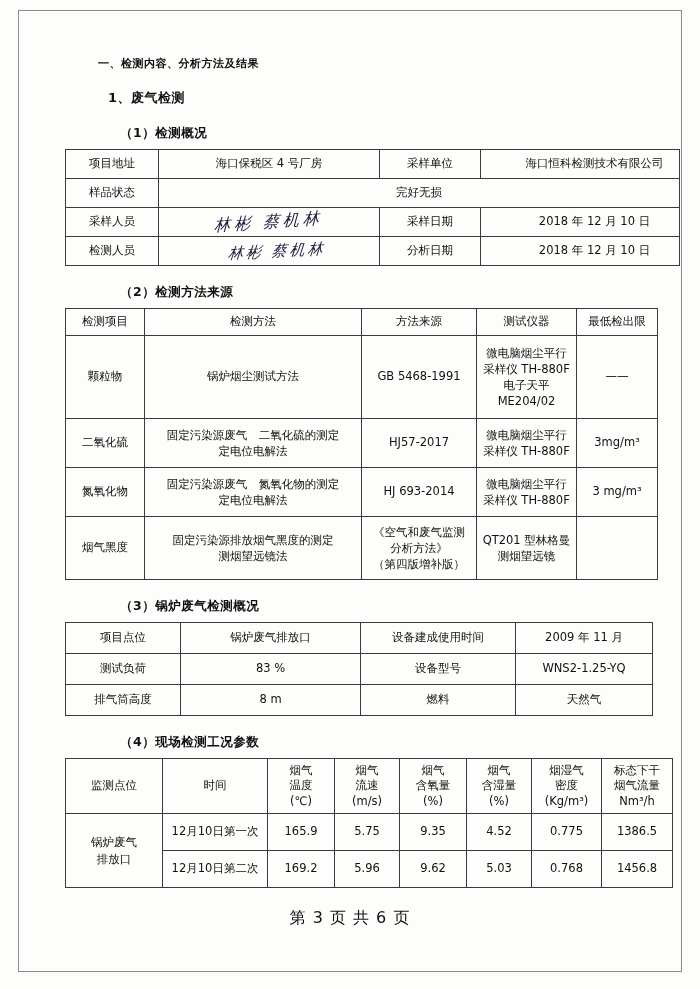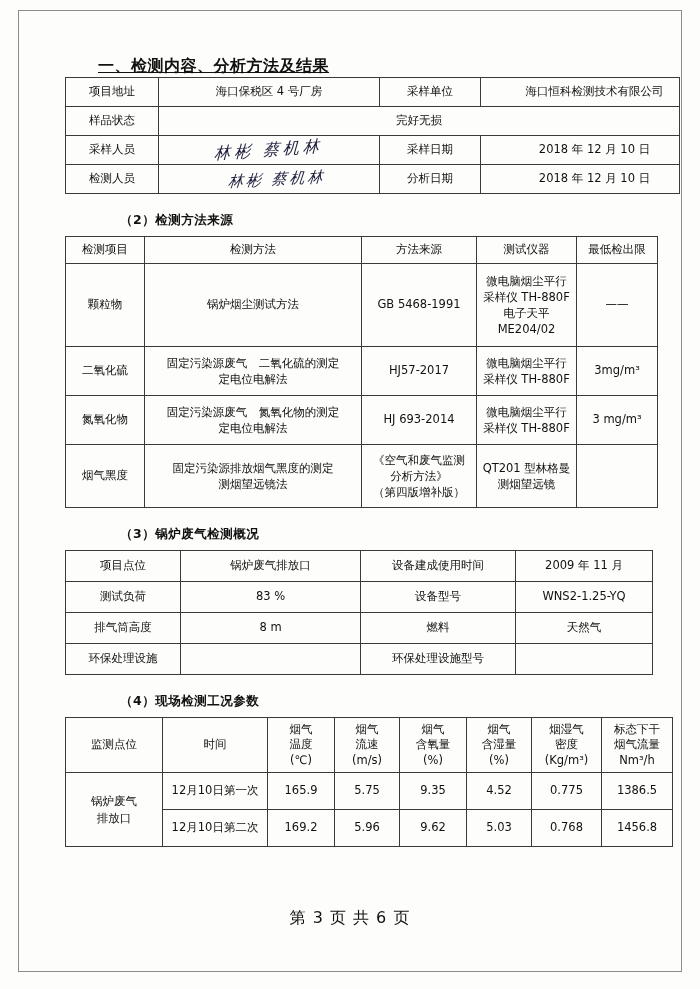--- a/index.html
+++ b/index.html
@@ -32,25 +32,24 @@
     border: 1px solid #8c8c8c;
     box-sizing: border-box;
   }
   .content {
     position: absolute;
     left: 60px;
     top: 56px;
     width: 580px;
   }
   h1.sec {
-    font-size: 16px;
+    font-size: 11px;
     font-weight: bold;
     margin: 0 0 0 38px;
     letter-spacing: 0.5px;
-    text-decoration: underline;
   }
   h2.sub {
     font-size: 13px;
     font-weight: bold;
     margin: 18px 0 0 48px;
     letter-spacing: 0.5px;
   }
   h3.subsub {
     font-size: 12.5px;
     font-weight: bold;
@@ -151,21 +150,23 @@
 <body>
 
 <div class="page">
   <div class="page-border"></div>
 
   <div class="edge-marks"></div>
 
   <div class="content">
 
     <h1 class="sec">一、检测内容、分析方法及结果</h1>
-
+    <h2 class="sub">1、废气检测</h2>
+
+    <h3 class="subsub">（1）检测概况</h3>
     <table class="t1">
       <tbody>
           <tr>
         <td class="lbl">项目地址</td>
         <td class="v1">海口保税区 4 号厂房</td>
         <td class="lbl2">采样单位</td>
         <td class="v2">海口恒科检测技术有限公司</td>
       </tr>
       <tr>
         <td class="lbl">样品状态</td>
@@ -251,26 +252,20 @@
         <td class="a1">测试负荷</td>
         <td class="a2">83 %</td>
         <td class="a3">设备型号</td>
         <td class="a4">WNS2-1.25-YQ</td>
       </tr>
       <tr>
         <td class="a1">排气筒高度</td>
         <td class="a2">8 m</td>
         <td class="a3">燃料</td>
         <td class="a4">天然气</td>
-      </tr>
-      <tr>
-        <td class="a1">环保处理设施</td>
-        <td class="a2"></td>
-        <td class="a3">环保处理设施型号</td>
-        <td class="a4"></td>
       </tr>
     </tbody>
       </table>
 
     <h3 class="subsub">（4）现场检测工况参数</h3>
     <table class="t4">
       <tbody>
           <tr class="hdr">
         <td class="b1">监测点位</td>
         <td class="b2">时间</td>

